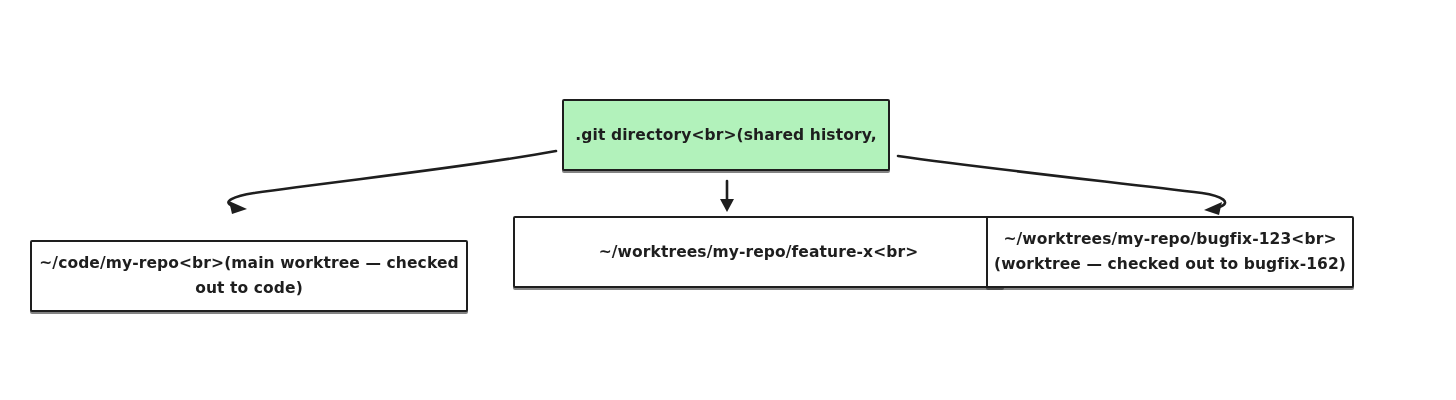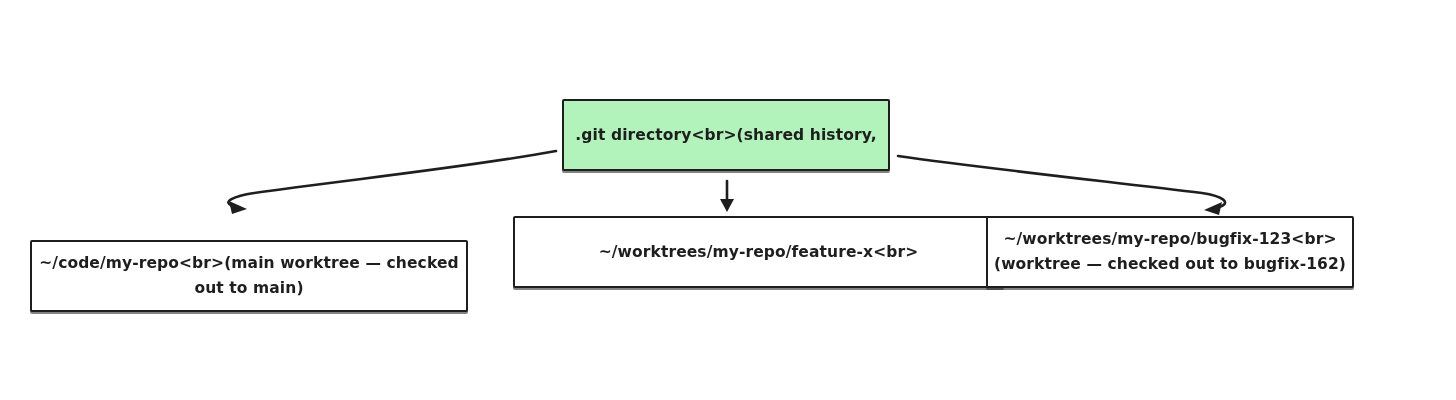--- a/index.html
+++ b/index.html
@@ -75,21 +75,21 @@
       <polygon class="arrow-head" points="1204,210 1222,202 1219,215"></polygon>
     </g>
   </svg>
 
   <div class="node node-root" style="background-color: rgb(178, 242, 187);">
     <span class="line">.git directory&lt;br&gt;(shared history,</span>
   </div>
 
   <div class="node node-main" style="background-color: rgb(255, 255, 255);">
     <span class="line">~/code/my-repo&lt;br&gt;(main worktree — checked</span>
-    <span class="line">out to main)</span>
+    <span class="line">out to code)</span>
   </div>
 
   <div class="node node-feat" style="background-color: rgb(255, 255, 255);">
     <span class="line">~/worktrees/my-repo/feature-x&lt;br&gt;</span>
   </div>
 
   <div class="node node-bugfix" style="background-color: rgb(255, 255, 255);">
     <span class="line">~/worktrees/my-repo/bugfix-123&lt;br&gt;</span>
     <span class="line">(worktree — checked out to bugfix-162)</span>
   </div>

